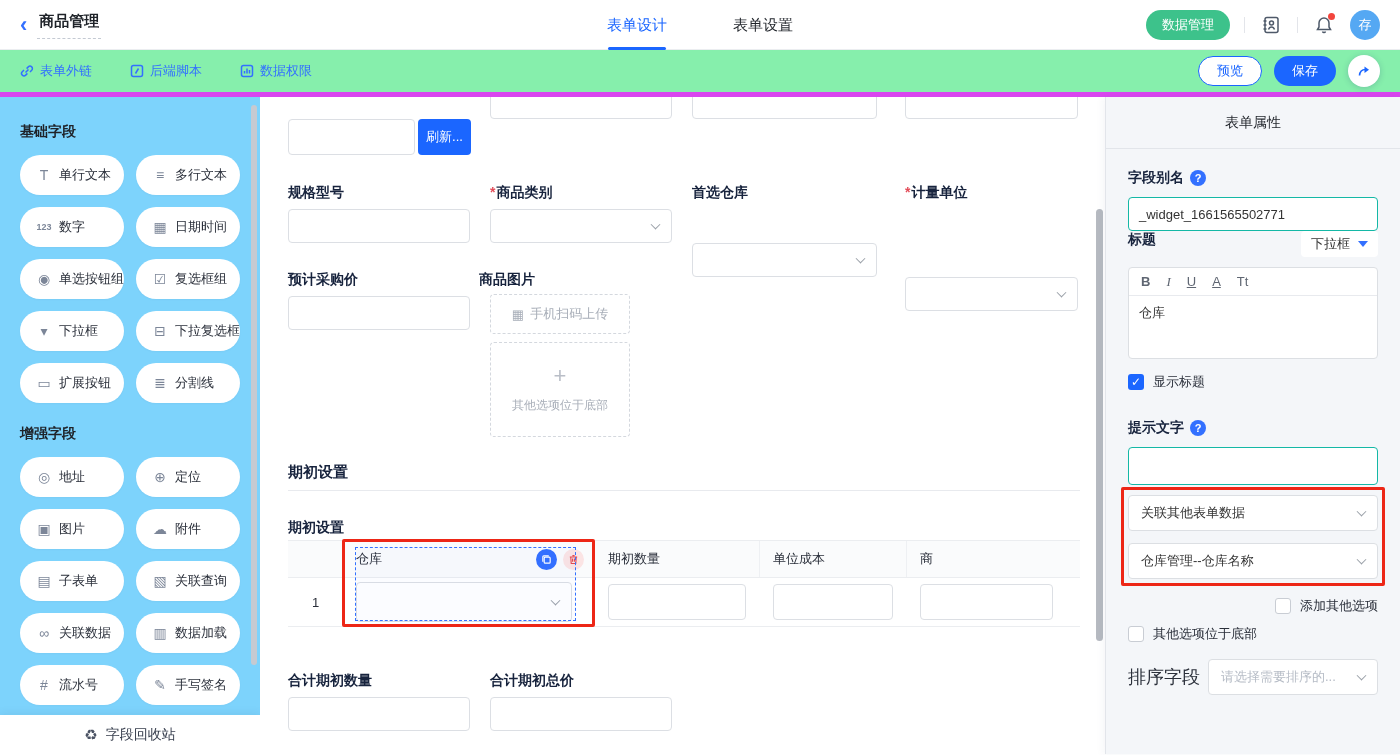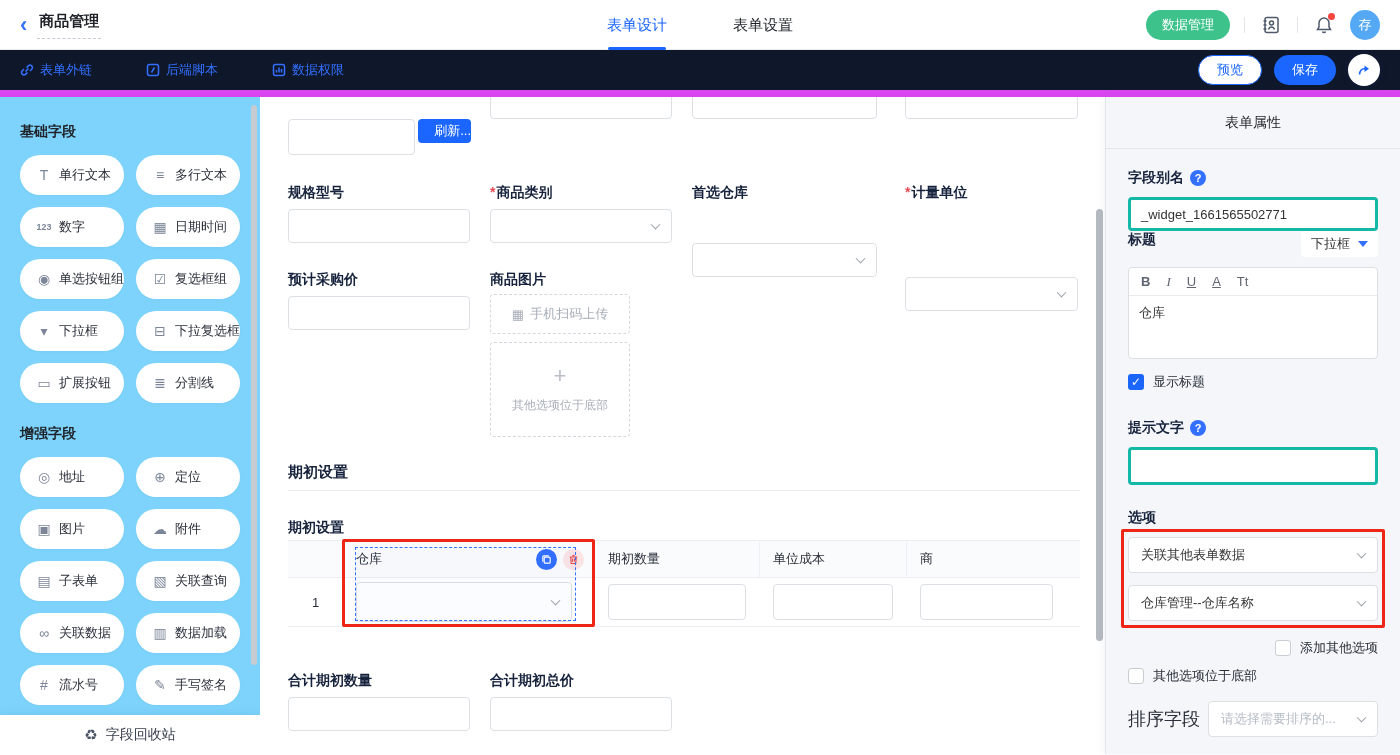--- a/index.html
+++ b/index.html
@@ -15,21 +15,21 @@
   .htab.active { color:#1b66ff; }
   .htab.active::after { content:""; position:absolute; left:50%; transform:translateX(-50%); bottom:0; width:58px; height:3px; background:#1b66ff; border-radius:2px; }
   .header-right { margin-left:auto; display:flex; align-items:center; gap:14px; }
   .btn-green { background:#3dc28b; color:#fff; font-size:13px; border:none; height:30px; padding:0 16px; border-radius:15px; cursor:pointer; }
   .hdr-div { width:1px; height:16px; background:#e3e5ea; }
   .icon-btn { width:24px; height:24px; display:flex; align-items:center; justify-content:center; cursor:pointer; position:relative; }
   .bell-dot { position:absolute; top:0; right:1px; width:7px; height:7px; border-radius:50%; background:#f2453d; }
   .avatar { width:30px; height:30px; border-radius:50%; background:#55a8f3; color:#fff; font-size:13px; display:flex; align-items:center; justify-content:center; cursor:pointer; }
 
   
-  .toolbar { height:47px; background:#0f172a; border-bottom:7px solid #d946ef; display:flex; align-items:center; padding:0 20px;gap:16px; }
+  .toolbar { height:47px; background:#86efac; border-bottom:5px solid #d946ef; display:flex; align-items:center; padding:0 20px; }
   .tb-link { display:flex; align-items:center; gap:6px; color:#3370ff; font-size:13px; margin-right:38px; cursor:pointer; }
   .toolbar-right { margin-left:auto; display:flex; align-items:center; gap:12px; }
   .btn-preview { height:30px; padding:0 18px; border-radius:15px; border:1px solid #1b66ff; color:#1b66ff; background:#fff; font-size:13px; cursor:pointer; }
   .btn-save { height:30px; padding:0 18px; border-radius:15px; border:none; color:#fff; background:#1b66ff; font-size:13px; cursor:pointer; }
   .btn-share { width:32px; height:32px; border-radius:50%; background:#fff; box-shadow:0 1px 6px rgba(31,56,118,.22); display:flex; align-items:center; justify-content:center; cursor:pointer; }
 
   
   .main { display:flex; height:657px; }
 
   
@@ -80,21 +80,21 @@
 
   
   .panel { width:295px; background:#f4f6f9; border-left:1px solid #e2e5ea; box-shadow:-2px 0 8px rgba(40,60,90,.05); position:relative; }
   .panel-tabs { height:52px; display:flex; border-bottom:1px solid #e2e5ea; }
   .ptab { flex:1; display:flex; align-items:center; justify-content:center; font-size:14px; color:#1f2329; cursor:pointer; position:relative; }
   .ptab.active { color:#1b66ff; font-weight:600; }
   .ptab.active::after { content:""; position:absolute; bottom:-1px; left:50%; transform:translateX(-50%); width:58px; height:3px; background:#1b66ff; border-radius:2px; }
   .panel-body { padding:20px 22px 0; }
   .p-label { font-size:14px; font-weight:600; color:#17233d; display:flex; align-items:center; gap:6px; }
   .help { width:16px; height:16px; border-radius:50%; background:#3370ff; color:#fff; font-size:11px; display:flex; align-items:center; justify-content:center; cursor:pointer; }
-  .p-input { margin-top:10px; height:34px; background:#fff; border:3px solid #14b8a6; border-radius:4px; font-size:13px; color:#333; display:flex; align-items:center; padding:0 10px; }
+  .p-input { margin-top:10px; height:34px; background:#fff; border:1px solid #14b8a6; border-radius:4px; font-size:13px; color:#333; display:flex; align-items:center; padding:0 10px; }
   .title-row { display:flex; align-items:flex-start; justify-content:space-between; }
   .type-select { background:#fff; border-radius:4px; height:26px; display:flex; align-items:center; gap:8px; padding:0 10px; font-size:13px; color:#333; cursor:pointer; }
   .type-caret { width:0; height:0; border-left:5px solid transparent; border-right:5px solid transparent; border-top:6px solid #3370ff; }
   .editor { margin-top:10px; background:#fff; border:1px solid #dcdfe3; border-radius:4px; overflow:hidden; }
   .ed-toolbar { height:28px; display:flex; align-items:center; gap:16px; padding:0 12px; border-bottom:1px solid #e8eaee; color:#5f6672; font-size:13px; }
   .ed-toolbar span { cursor:pointer; }
   .ed-b{font-weight:700;} .ed-i{font-style:italic; font-family:"Liberation Serif",serif;} .ed-u{text-decoration:underline;} .ed-a{text-decoration:underline;}
   .ed-body { height:62px; padding:8px 10px; font-size:13px; color:#333; }
   .cb-row { display:flex; align-items:center; gap:9px; font-size:13px; color:#2a2f3a; }
   .cb { width:16px; height:16px; border-radius:3px; flex:none; }
@@ -277,42 +277,42 @@
 
   <div class="canvas">
     <div class="canvas-inner">
 
       <div class="inp abs" style="left:202px; top:-14px; width:182px; height:36px;"></div>
       <div class="inp abs" style="left:404px; top:-14px; width:185px; height:36px;"></div>
       <div class="inp abs" style="left:617px; top:-14px; width:173px; height:36px;"></div>
 
       <div class="f-label ghost abs" style="left:0; top:-2px; font-size:13px;">刷新</div>
       <div class="inp abs" style="left:0; top:22px; width:127px; height:36px;"></div>
-      <button class="btn-refresh abs" style="left:130px; top:22px; width:53px; height:24px;text-align:right;">刷新...</button>
+      <button class="btn-refresh abs" style="left:130px; top:22px; width:53px; height:36px;">刷新...</button>
 
       <div class="f-label abs" style="left:0; top:87px;"><span>规格型号</span></div>
       <div class="f-label abs" style="left:202px; top:87px;"><span class="star">*</span><span>商品类别</span></div>
       <div class="f-label abs" style="left:404px; top:87px;"><span>首选仓库</span></div>
       <div class="f-label abs" style="left:617px; top:87px;"><span class="star">*</span><span>计量单位</span></div>
 
       <div class="inp abs" style="left:0; top:112px; width:182px;"></div>
       <div class="sel abs" style="left:202px; top:112px; width:182px;">
           <i class="chev"></i>
         </div>
       <div class="sel abs" style="left:404px; top:112px; width:185px;">
           <i class="chev"></i>
         </div>
       <div class="sel abs" style="left:617px; top:112px; width:173px;">
           <i class="chev"></i>
         </div>
 
       <div class="f-label abs" style="left:0; top:174px;">预计采购价</div>
       <div class="inp abs" style="left:0; top:199px; width:182px;"></div>
 
-      <div class="f-label abs" style="left:202px; top:174px;font-family:Liberation Serif, serif;">商品图片</div>
+      <div class="f-label abs" style="left:191px; top:174px;font-family:Liberation Serif, serif;">商品图片</div>
       <div class="dash-box abs" style="left:202px; top:197px; width:140px; height:40px;">
         <span>▦</span>
         <span>手机扫码上传</span>
       </div>
       <div class="dash-box abs" style="left:202px; top:245px; width:140px; height:95px; flex-direction:column; gap:10px;">
         <span style="font-size:22px; color:#b9bec7; line-height:1;">+</span>
         <span style="font-size:12px;">其他选项位于底部</span>
       </div>
 
       <div class="sec-title abs" style="left:0; top:366px;">期初设置</div>
@@ -407,21 +407,20 @@
         <span class="cb on">✓</span>
         <span>显示标题</span>
       </div>
 
       <div class="p-label" style="margin-top:28px;">
         <span>提示文字</span>
           <span class="help">?</span>
       </div>
       <div class="p-input" style="height:38px;"></div>
 
-      <div class="p-label" style="margin-top:24px;">选项</div>
       <div class="opt-wrap">
         <div class="p-select">
           <span>关联其他表单数据</span>
           <i class="chev"></i>
         </div>
         <div class="p-select" style="margin-top:12px;">
           <span>仓库管理--仓库名称</span>
           <i class="chev"></i>
         </div>
         <div class="red-box" style="left:-7px; right:-7px; top:-8px; bottom:-7px;"></div>

